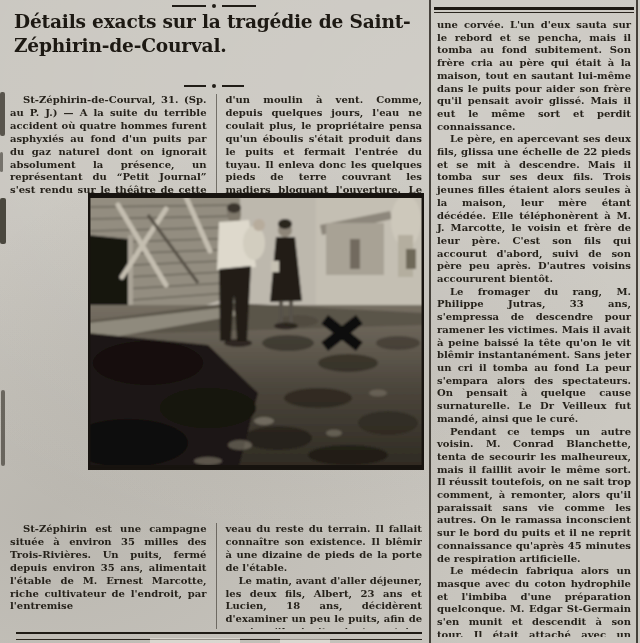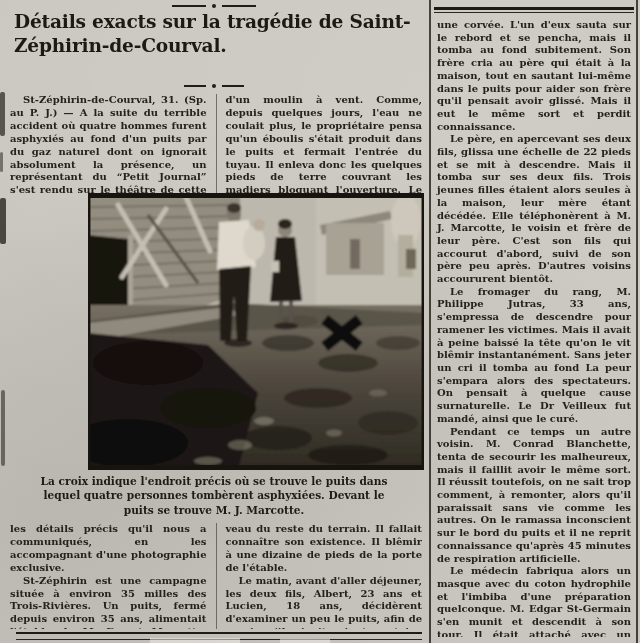--- a/index.html
+++ b/index.html
@@ -213,25 +213,23 @@
             <rect x="-22" y="-5.5" width="44" height="11" transform="rotate(-38)" fill="#0c0a07"></rect>
           </g>
         </g>
 
         <rect x="0" y="0" width="336" height="5" fill="#17130f"></rect>
         <rect x="0" y="272" width="336" height="5" fill="#17130f"></rect>
         <rect x="1.2" y="1.2" width="333.6" height="274.6" fill="none" stroke="#17130f" stroke-width="2.5"></rect>
       </svg>
     </figure>
 
-    <div class="caption">La croix indique l'endroit précis où se trouve le puits dans lequel quatre personnes tombèrent asphyxiées. Devant le puits se trouve M. J. Marcotte.</div>
 
     <div class="lower-cols">
       <div class="col">
-        <p>les détails précis qu'il nous a communiqués, en les accompagnant d'une photographie exclusive.</p>
         <p class="ind">St-Zéphirin est une campagne située à environ 35 milles des Trois-Rivières. Un puits, fermé depuis environ 35 ans, alimentait l'étable de M. Ernest Marcotte, riche cultivateur de l'endroit, par l'entremise</p>
       </div>
       <div class="col">
         <p>veau du reste du terrain. Il fallait connaître son existence. Il blêmir à une dizaine de pieds de la porte de l'étable.</p>
         <p class="ind">Le matin, avant d'aller déjeuner, les deux fils, Albert, 23 ans et Lucien, 18 ans, décidèrent d'examiner un peu le puits, afin de savoir s'ils inviteraient certains voisins pour</p>
       </div>
     </div>
 
     <div class="bottom-rule"></div>
     <div class="ghost-box ghost-1"></div>

